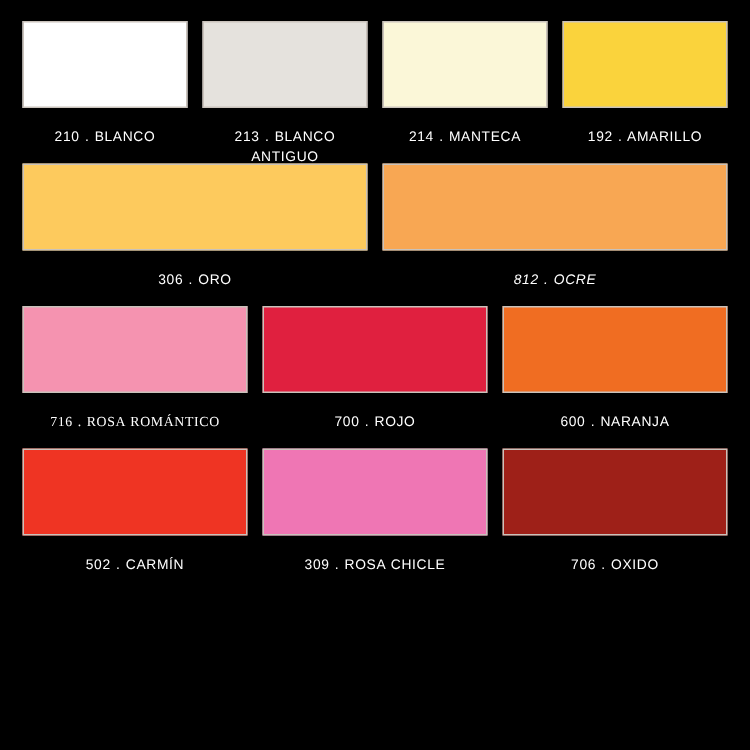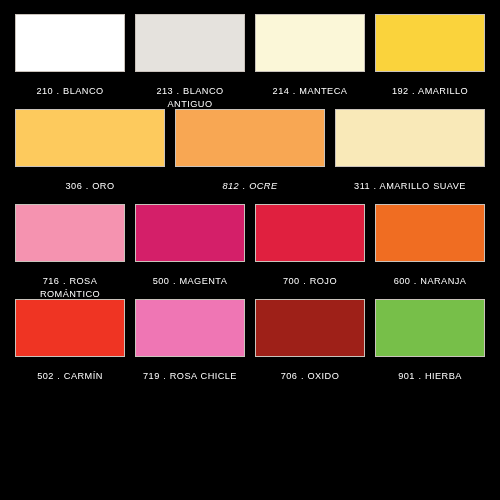--- a/index.html
+++ b/index.html
@@ -81,57 +81,45 @@
 
   <div class="swatch-row">
     <div class="swatch-cell">
       <div class="swatch-chip" style="background-color: rgb(253, 202, 93); border-color: rgb(201, 194, 187);"></div>
       <div class="swatch-label" style="color: rgb(255, 255, 255);">306 . ORO</div>
     </div>
     <div class="swatch-cell">
       <div class="swatch-chip" style="background-color: rgb(248, 167, 83); border-color: rgb(201, 194, 187);"></div>
       <div class="swatch-label" style="color: rgb(255, 255, 255); font-style: italic;">812 . OCRE</div>
     </div>
-    <div class="swatch-cell">
-      <div class="swatch-chip" style="background-color: rgb(249, 233, 184); border-color: rgb(201, 194, 187);"></div>
-      <div class="swatch-label" style="color: rgb(255, 255, 255);">311 . AMARILLO SUAVE</div>
-    </div>
   </div>
 
   <div class="swatch-row">
     <div class="swatch-cell">
       <div class="swatch-chip" style="background-color: rgb(245, 147, 176); border-color: rgb(201, 194, 187);"></div>
-      <div class="swatch-label" style="color: rgb(255, 255, 255);">716 . ROSA ROMÁNTICO</div>
-    </div>
-    <div class="swatch-cell">
-      <div class="swatch-chip" style="background-color: rgb(212, 31, 105); border-color: rgb(201, 194, 187);"></div>
-      <div class="swatch-label" style="color: rgb(255, 255, 255);">500 . MAGENTA</div>
+      <div class="swatch-label" style="color: rgb(255, 255, 255); font-family: Liberation Serif, serif;">716 . ROSA ROMÁNTICO</div>
     </div>
     <div class="swatch-cell">
       <div class="swatch-chip" style="background-color: rgb(224, 32, 63); border-color: rgb(201, 194, 187);"></div>
       <div class="swatch-label" style="color: rgb(255, 255, 255);">700 . ROJO</div>
     </div>
     <div class="swatch-cell">
       <div class="swatch-chip" style="background-color: rgb(240, 109, 34); border-color: rgb(201, 194, 187);"></div>
       <div class="swatch-label" style="color: rgb(255, 255, 255);">600 . NARANJA</div>
     </div>
   </div>
 
   <div class="swatch-row">
     <div class="swatch-cell">
       <div class="swatch-chip" style="background-color: rgb(239, 52, 35); border-color: rgb(201, 194, 187);"></div>
       <div class="swatch-label" style="color: rgb(255, 255, 255);">502 . CARMÍN</div>
     </div>
     <div class="swatch-cell">
       <div class="swatch-chip" style="background-color: rgb(239, 118, 180); border-color: rgb(201, 194, 187);"></div>
-      <div class="swatch-label" style="color: rgb(255, 255, 255);">719 . ROSA CHICLE</div>
+      <div class="swatch-label" style="color: rgb(255, 255, 255);">309 . ROSA CHICLE</div>
     </div>
     <div class="swatch-cell">
       <div class="swatch-chip" style="background-color: rgb(158, 32, 24); border-color: rgb(201, 194, 187);"></div>
       <div class="swatch-label" style="color: rgb(255, 255, 255);">706 . OXIDO</div>
-    </div>
-    <div class="swatch-cell">
-      <div class="swatch-chip" style="background-color: rgb(119, 191, 73); border-color: rgb(201, 194, 187);"></div>
-      <div class="swatch-label" style="color: rgb(255, 255, 255);">901 . HIERBA</div>
     </div>
   </div>
 
 </div>
 
 </body></html>

